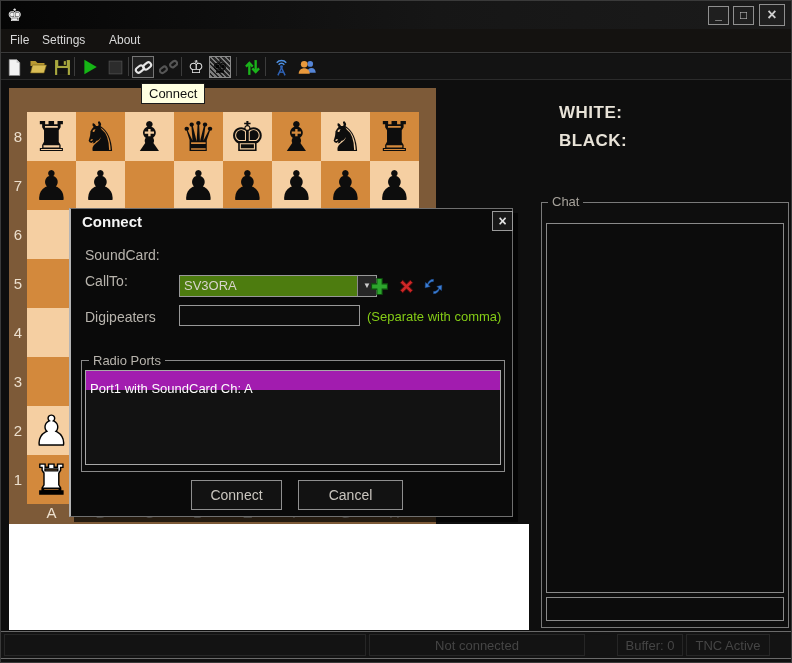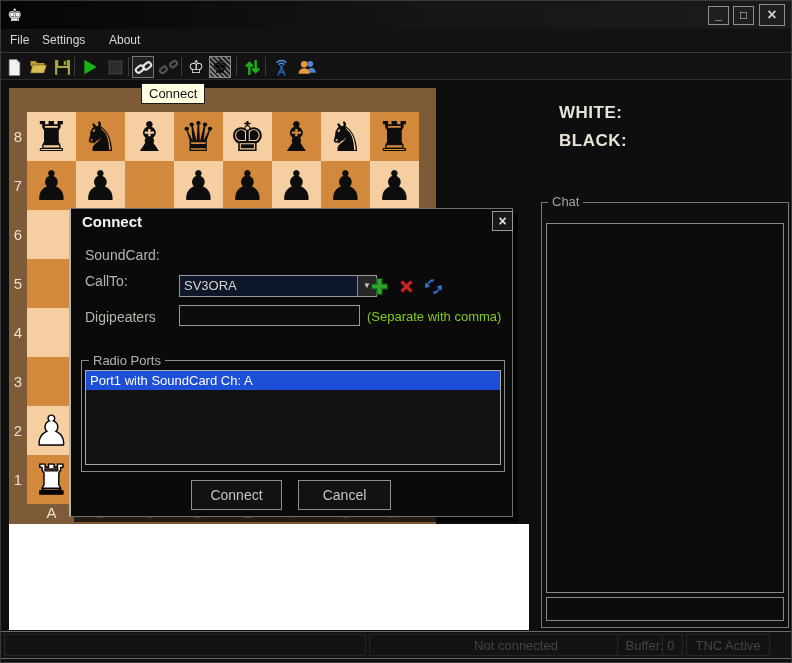--- a/index.html
+++ b/index.html
@@ -72,38 +72,38 @@
     box-shadow:5px 5px 0 rgba(0,0,0,0.7); }
   #dlg-title { position:absolute; left:11px; top:4px; font-size:15px; font-weight:bold; color:#f5f5f5; }
   #dlg-close { position:absolute; left:421px; top:2px; width:21px; height:20px;
     background:#181818; border:1px solid #9a9a9a; color:#e2e2e2; text-align:center;
     font-size:14px; line-height:18px; font-weight:bold; }
   .dlg-label { position:absolute; left:14px; font-size:14px; color:#b8b4ad; }
   .dlg-input { position:absolute; left:108px; width:181px; height:21px; background:#0c0c0c;
     border:1px solid #989898; color:#d8d4cd; font-size:13px; padding:0 4px; line-height:19px;
     font-family:"Liberation Sans",sans-serif; }
   #combo { position:absolute; left:108px; top:66px; width:198px; height:22px;
-    background:#0f172a; border:1px solid #989898; }
+    background:#4d7c0f; border:1px solid #989898; }
   #combo-value { position:absolute; left:4px; top:2px; font-size:13px; color:#d8d4cd; }
   #combo-btn { position:absolute; right:0; top:0; width:19px; height:20px; background:#262626;
     border-left:1px solid #8a8a8a; color:#cccccc; font-size:8px; text-align:center; line-height:20px; }
   .mini-icon { position:absolute; width:19px; height:19px; }
   #dlg-hint { position:absolute; left:296px; top:100px; font-size:13px; color:#84cc16; }
   #ports-group { position:absolute; left:10px; top:151px; width:424px; height:112px;
     border:1px solid #8a8a8a; }
   #ports-label { position:absolute; left:18px; top:144px; background:#0a0a0a; padding:0 4px;
     font-size:13px; color:#b8b4ad; }
   #ports-list { position:absolute; left:14px; top:161px; width:416px; height:95px;
     background:#121212; border:1px solid #a8a8a8; }
-  .port-item { height:19px; background:#1d4ed8; color:#fdfdfd; font-size:13px;
-    line-height:19px; padding:0 4px; }
+  .port-item { height:19px; background:#a21caf; color:#fdfdfd; font-size:13px;
+    line-height:19px; padding:8px 4px; }
   .dlg-btn { position:absolute; top:271px; height:30px; background:#121212;
     border:1px solid #8f8f8f; color:#c9c5be; font-size:14px; text-align:center; line-height:28px; }
   #dlg-connect { left:120px; width:91px; }
-  #dlg-cancel { left:227px; width:93px;text-align:center; }
+  #dlg-cancel { left:227px; width:105px;text-align:center; }
   
   #statusbar { position:absolute; left:0; top:630px; width:792px; height:28px;
     background:#131313; border-top:1px solid #6a6a6a; border-bottom:1px solid #6a6a6a; }
   .status-seg { position:absolute; top:2px; height:22px; border:1px solid #262626;
     color:#454545; font-size:13px; text-align:center; line-height:21px; overflow:hidden; }
 </style>
 </head>
 <body>
 
 <div id="win">
@@ -390,18 +390,18 @@
     <div id="ports-list">
       <div class="port-item">Port1 with SoundCard Ch: A</div>
     </div>
 
     <div class="dlg-btn" id="dlg-connect">Connect</div>
     <div class="dlg-btn" id="dlg-cancel">Cancel</div>
   </div>
 
   <div id="statusbar">
     <div class="status-seg" style="left:3px;   width:362px;"></div>
-    <div class="status-seg" style="left:368px; width:294px;">Not connected</div>
+    <div class="status-seg" style="left:368px; width:216px;">Not connected</div>
     <div class="status-seg" style="left:616px; width:66px;">Buffer: 0</div>
     <div class="status-seg" style="left:685px; width:84px;">TNC Active</div>
   </div>
 
 </div>
 
 </body></html>

